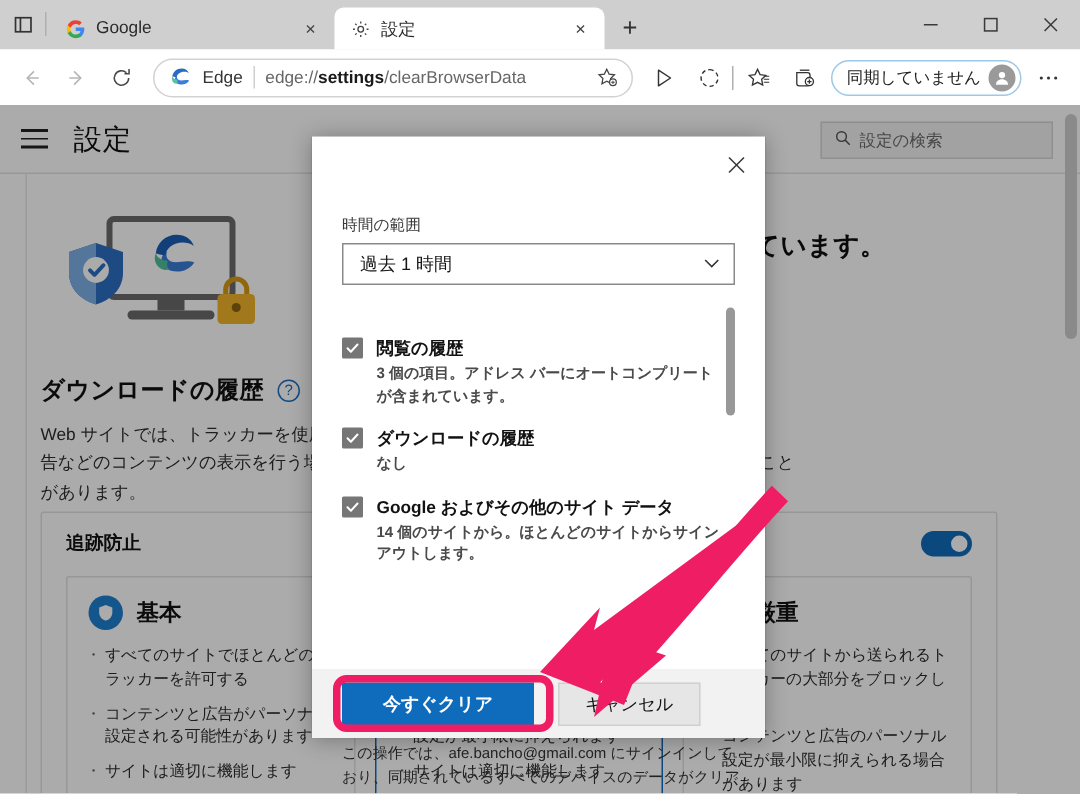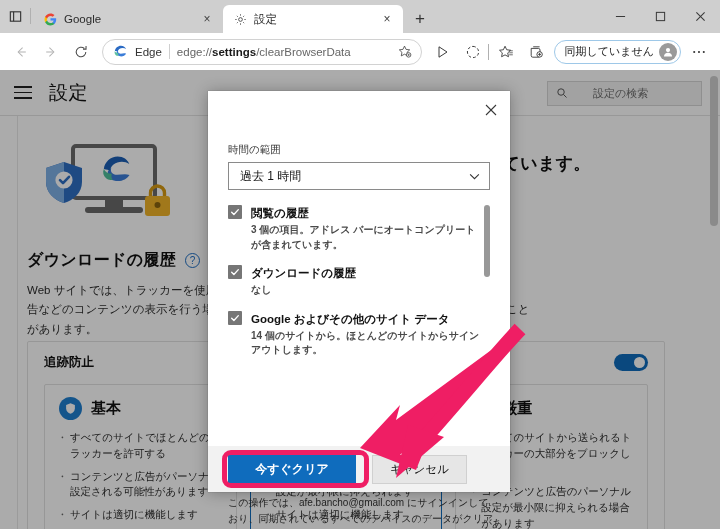--- a/index.html
+++ b/index.html
@@ -66,21 +66,21 @@
   
   .page { position:absolute; left:0; top:70px; width:720px; height:459px; background:#ffffff; overflow:hidden; }
   .page-dim { position:absolute; left:0; top:0; width:720px; height:459px; background:rgba(0,0,0,0.33); z-index:40; pointer-events:none; }
 
   .settings-header { position:absolute; left:0; top:0; width:720px; height:45px; display:flex; align-items:center; padding-left:14px; }
   .hamburger { width:22px; height:22px; display:flex; flex-direction:column; justify-content:center; gap:4px; }
   .hamburger i { display:block; height:1.6px; background:#222; width:18px; }
   .settings-title { font-size:19px; color:#111; margin-left:13px; letter-spacing:.5px; }
   .search-box {
     position:absolute; right:18px; top:11px; width:155px; height:25px;
-    background:#f2f2f2; border:1px solid #d6d6d6; display:flex; align-items:center; gap:25px; padding-left:8px;
+    background:#f2f2f2; border:1px solid #d6d6d6; display:flex; align-items:center; gap:5px; padding-left:8px;
   }
   .search-box .sq { color:#555; }
   .search-box .sp { font-size:11px; color:#6a6a6a; }
   .hdr-rule { position:absolute; left:0; top:45px; width:720px; height:1px; background:#e3e3e3; }
 
   .content { position:absolute; left:0; top:46px; width:720px; height:413px; }
   .sidebar-strip { position:absolute; left:0; top:0; width:18px; height:413px; background:#ffffff; border-right:1px solid #e8e8e8; }
   .main-col { position:absolute; left:19px; top:0; width:685px; height:413px; padding:0 0 0 0; }
 
   .hero { position:absolute; left:0; top:18px; width:640px; display:flex; align-items:flex-start; gap:14px; padding-left:8px;}
@@ -128,21 +128,21 @@
   .dlg-body { position:absolute; left:0; top:52px; width:302px; height:295px; padding:0 20px; }
   .field-label { font-size:10.5px; color:#3a3a3a; margin-bottom:5px; }
   .select {
     width:262px; height:28px; border:1px solid #8a8a8a; background:#fff;
     display:flex; align-items:center; justify-content:space-between; padding:0 9px 0 11px;
   }
   .select .sval { font-size:12px; color:#161616; }
   .select .schev { color:#333; font-size:10px; }
 
   .chk-area { position:relative; margin-top:13px; width:262px; height:180px; overflow:hidden; }
-  .chk-list { width:252px; }
+  .chk-list { width:252px;margin-top:20px; }
   .chk-item { display:flex; gap:9px; margin-bottom:11px; }
   .chk-box { width:14px; height:14px; flex:0 0 14px; background:#767676; border-radius:1px; display:flex; align-items:center; justify-content:center; margin-top:2px; }
   .chk-box svg { display:block; }
   .chk-main { font-size:11.5px; color:#121212; font-weight:700; line-height:1.25; }
   .chk-sub { font-size:10px; color:#4a4a4a; line-height:1.45; margin-top:2px;font-weight:bold; }
   .chk-scroll { position:absolute; right:0; top:2px; width:6px; height:72px; border-radius:3px; background:#989898; }
 
   .ie-link { position:absolute; left:20px; top:376px; font-size:10.5px; color:#1761b5; text-decoration:underline; }
   .sync-note { position:absolute; left:20px; top:404px; width:268px; font-size:10px; color:#222; line-height:1.6; }
 

